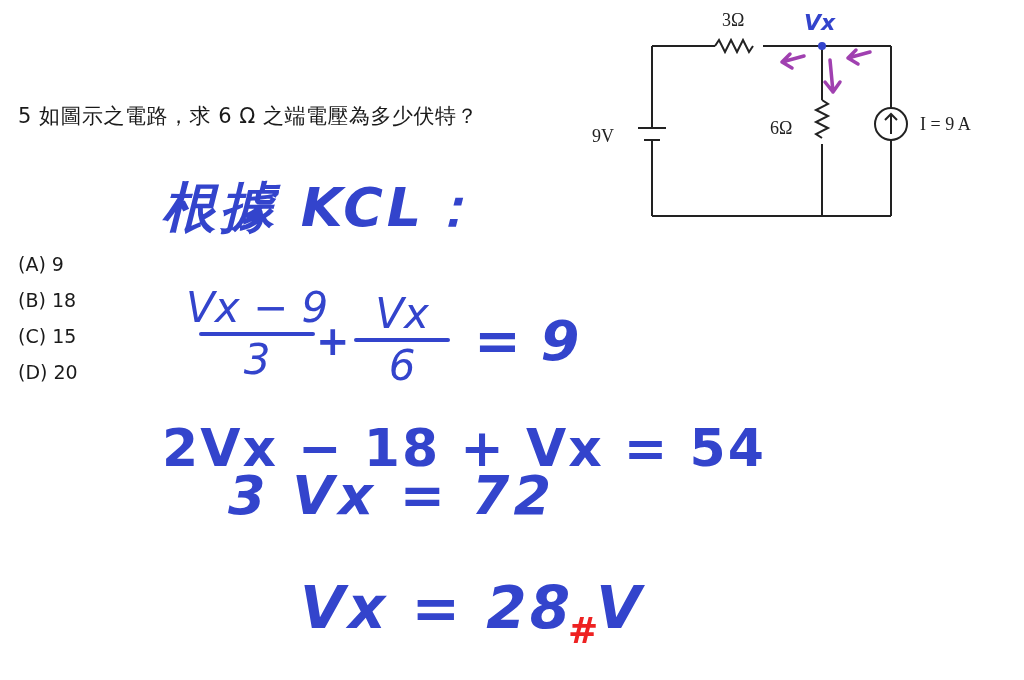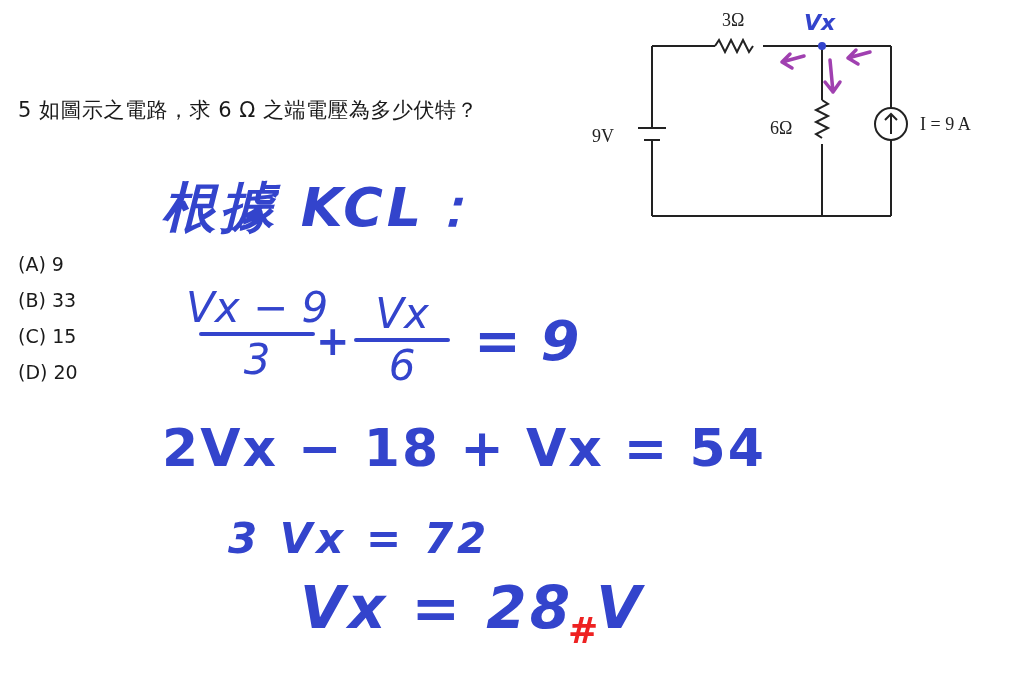--- a/index.html
+++ b/index.html
@@ -1,39 +1,39 @@
 <!DOCTYPE html>
 <html><head>
 <meta charset="utf-8">
 <style>
   html, body { margin: 0; padding: 0; background: #ffffff; }
   body { width: 1024px; height: 680px; position: relative; overflow: hidden;
          font-family: "DejaVu Sans", "Liberation Sans", sans-serif; color: #1a1a1a; }
-  .question { position: absolute; left: 18px; top: 96px; font-size: 21px; letter-spacing: 0.5px; }
+  .question { position: absolute; left: 18px; top: 102px; font-size: 21px; letter-spacing: 0.5px; }
   .options { position: absolute; left: 18px; top: 246px; font-size: 19px; line-height: 36px; }
   .circuit { position: absolute; left: 580px; top: 0; width: 444px; height: 230px; }
   .hw { position: absolute; font-family: "DejaVu Sans", sans-serif; color: #3344cc; font-weight: bold; }
   .ink { color: #3344cc; }
   .line1 { left: 162px; top: 172px; font-size: 54px; font-style: italic; letter-spacing: 4px; text-align: right; }
   .frac { position: absolute; display: inline-flex; flex-direction: column; align-items: center; }
   .frac .num, .frac .den { font-size: 42px; font-style: italic; line-height: 48px; }
   .frac .bar { height: 4px; background: #3344cc; border-radius: 2px; }
   .eq2 { left: 162px; top: 418px; font-size: 52px; letter-spacing: 2px; }
-  .eq3 { left: 228px; top: 514px; font-size: 42px; font-style: italic; letter-spacing: 4px; }
+  .eq3 { left: 228px; top: 464px; font-size: 54px; font-style: italic; letter-spacing: 4px; }
   .eq4 { left: 300px; top: 574px; font-size: 58px; font-style: italic; letter-spacing: 3px; }
   .star { position: absolute; left: 568px; top: 610px; font-size: 36px; font-weight: bold; color: #ee2222; }
 </style>
 </head>
 <body>
 
 <div class="question">5 如圖示之電路，求 6 Ω 之端電壓為多少伏特？</div>
 
 <div class="options">
   <div>(A) 9</div>
-  <div>(B) 33</div>
+  <div>(B) 18</div>
   <div>(C) 15</div>
   <div>(D) 20</div>
 </div>
 
 <svg class="circuit" viewBox="0 0 444 230" xmlns="http://www.w3.org/2000/svg">
   <g stroke="#222" stroke-width="2" fill="none">
 
     <path d="M72 46 H135"></path>
 
     <path d="M135 46 l4 -6 l6 12 l6 -12 l6 12 l6 -12 l6 12 l4 -6"></path>

